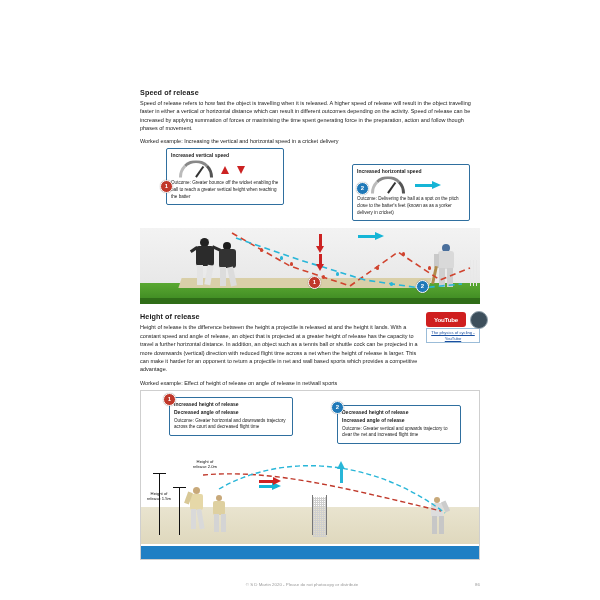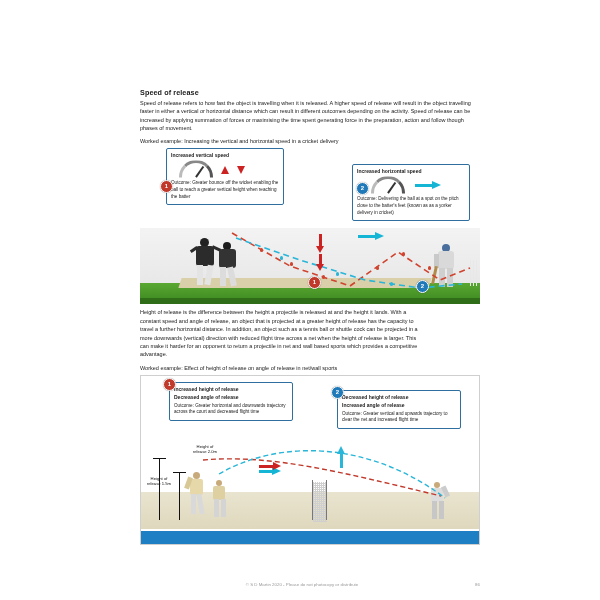--- a/index.html
+++ b/index.html
@@ -369,20 +369,28 @@
           <span class="arrow-cyan"></span>
         </div>
         <span class="ctext">Outcome: Delivering the ball at a spot on the pitch close to the batter's feet (known as as a yorker delivery in cricket)</span>
       </div>
       <div class="numbadge blue" style="left:216px;top:34px;">2</div>
 
       <div class="numbadge" style="left:168px;top:128px;">1</div>
       <div class="numbadge blue" style="left:276px;top:132px;">2</div>
     </div>
 
+    <div style="position:relative;margin-top:4px;">
+      <h2 class="section-title">Height of release</h2>
+      <div class="yt">
+        <div class="yt-logo">YouTube</div>
+        <div class="yt-circle"></div>
+        <div class="yt-cap">The physics of cycling - YouTube</div>
+      </div>
+    </div>
 
     <p class="body-text" style="width:286px;">Height of release is the difference between the height a projectile is released at and the height it lands. With a constant speed and angle of release, an object that is projected at a greater height of release has the capacity to travel a further horizontal distance. In addition, an object such as a tennis ball or shuttle cock can be projected in a more downwards (vertical) direction with reduced flight time across a net when the height of release is larger. This can make it harder for an opponent to return a projectile in net and wall based sports which provides a competitive advantage.</p>
     <p class="worked">Worked example: Effect of height of release on angle of release in net/wall sports</p>
 
     <div class="fig2">
       <div class="court"></div>
       <div class="courtblue"></div>
       <div class="baseline"></div>
 
       <div class="vline" style="left:18px;top:82px;width:1px;height:62px;"></div>

